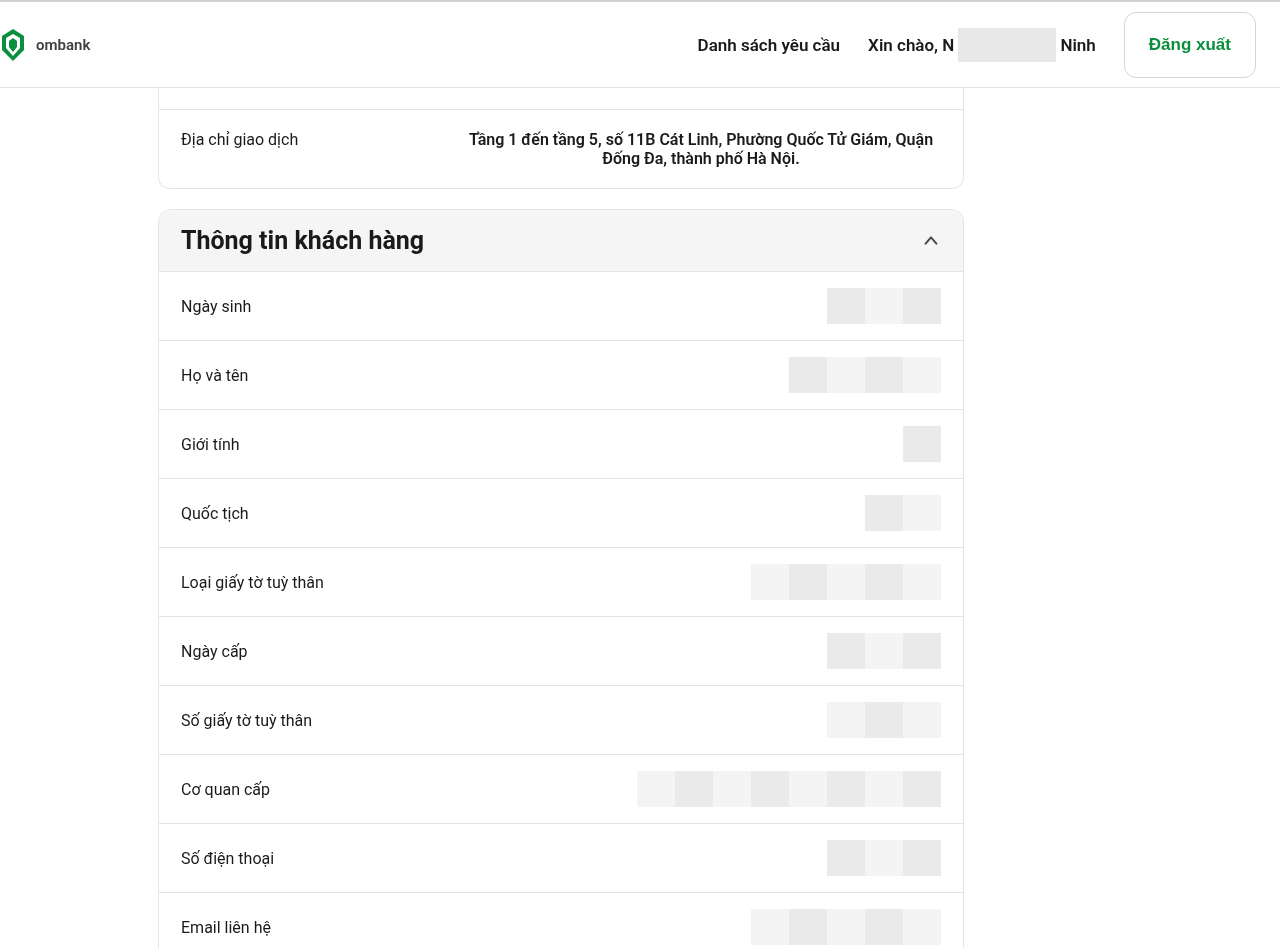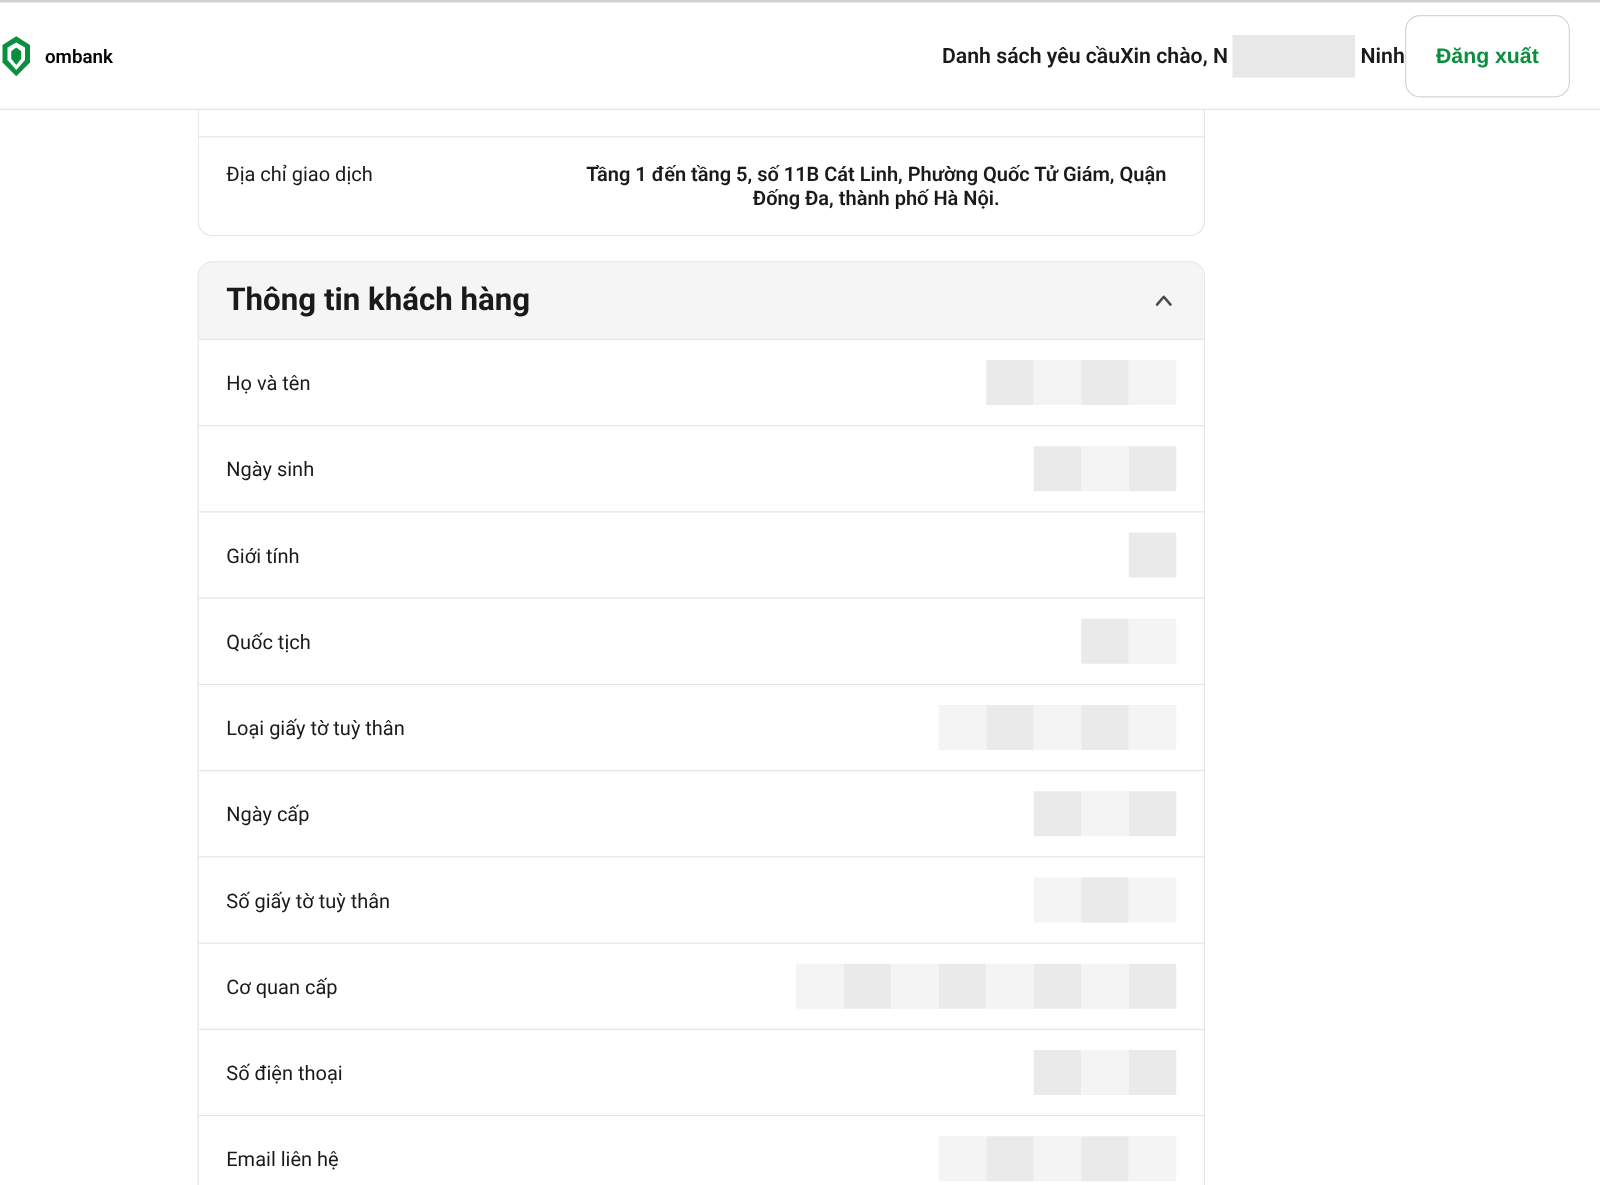--- a/index.html
+++ b/index.html
@@ -35,26 +35,27 @@
     }
     .logo-mark {
       width: 38px;
       height: 38px;
       position: relative;
     }
     .logo-text {
       margin-left: 4px;
       font-weight: 600;
       font-size: 15px;
-      color: #000000;
+      color: #404040;
     }
     .header-right {
       margin-left: auto;
       display: flex;
       align-items: center;
+      gap: 28px;
     }
     .nav-link {
       font-size: 17px;
       font-weight: 600;
       color: #1a1a1a;
       cursor: pointer;
     }
     .greeting {
       font-size: 17px;
       font-weight: 600;
@@ -196,39 +197,39 @@
     <div class="panel-header">
       <span>Thông tin khách hàng</span>
       <span class="chevron">
         <svg viewBox="0 0 20 20" width="18" height="18">
             <path d="M4 13 L10 6 L16 13" fill="none" stroke="#4a4a4a" stroke-width="2.2" stroke-linecap="round" stroke-linejoin="round"></path>
           </svg>
       </span>
     </div>
 
     <div class="row">
+      <div class="row-label">Ngày sinh</div>
+      <div class="redacted-value">
+        <span class="redact-block" style="width:38px"></span>
+          <span class="redact-block light" style="width:38px"></span>
+          <span class="redact-block" style="width:38px"></span>
+      </div>
+    </div>
+
+    <div class="row">
       <div class="row-label">Họ và tên</div>
       <div class="redacted-value">
         <span class="redact-block" style="width:38px"></span>
           <span class="redact-block light" style="width:38px"></span>
           <span class="redact-block" style="width:38px"></span>
           <span class="redact-block light" style="width:38px"></span>
       </div>
     </div>
 
     <div class="row">
-      <div class="row-label">Ngày sinh</div>
-      <div class="redacted-value">
-        <span class="redact-block" style="width:38px"></span>
-          <span class="redact-block light" style="width:38px"></span>
-          <span class="redact-block" style="width:38px"></span>
-      </div>
-    </div>
-
-    <div class="row">
       <div class="row-label">Giới tính</div>
       <div class="redacted-value">
         <span class="redact-block" style="width:38px"></span>
       </div>
     </div>
 
     <div class="row">
       <div class="row-label">Quốc tịch</div>
       <div class="redacted-value">
         <span class="redact-block" style="width:38px"></span>

